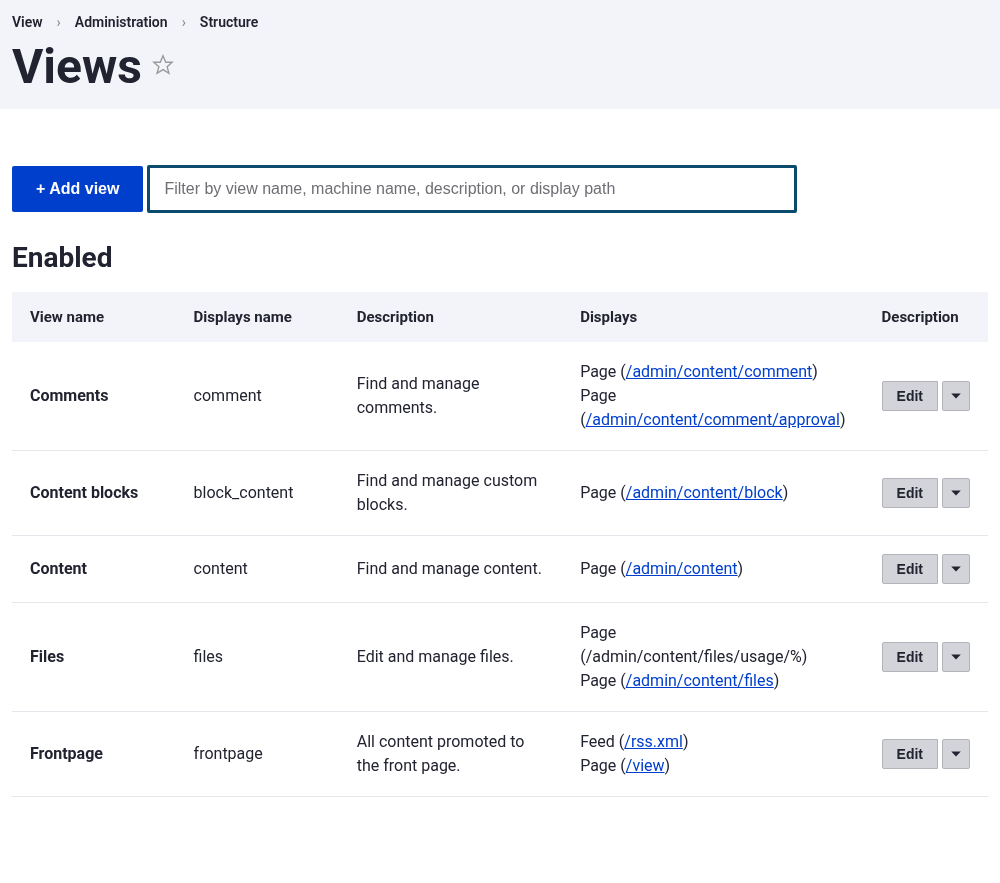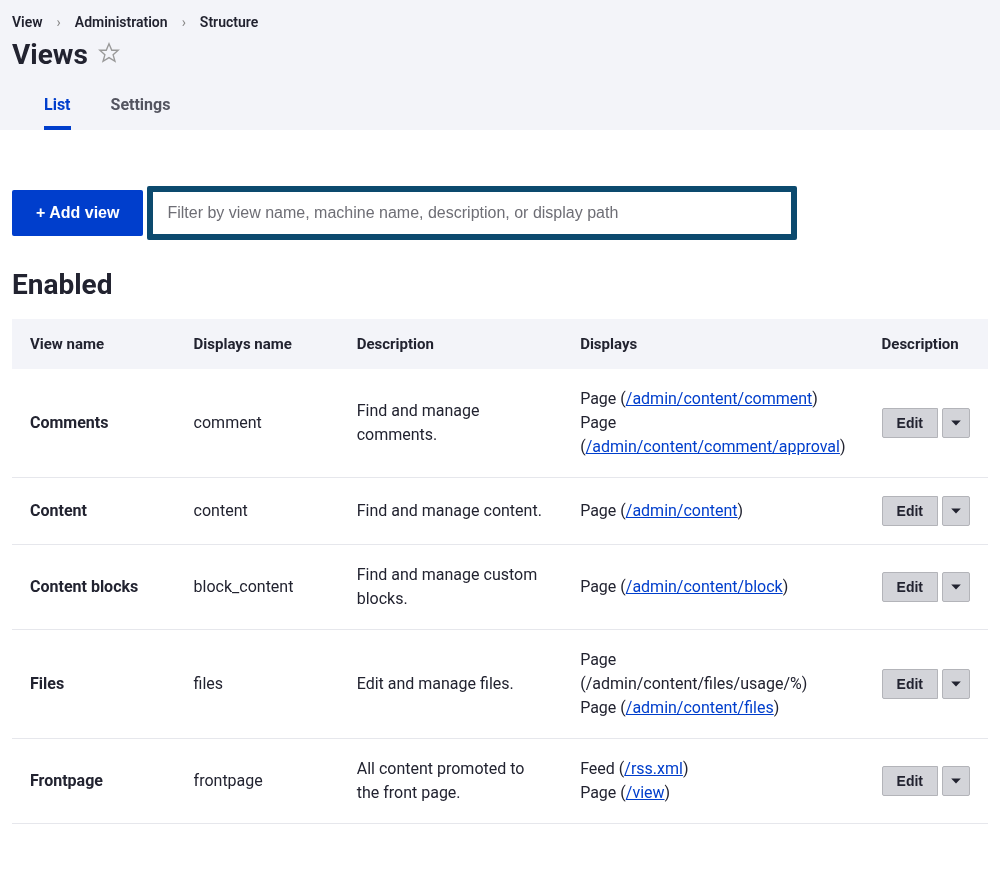--- a/index.html
+++ b/index.html
@@ -25,21 +25,21 @@
     }
     .breadcrumb a { color: #222330; text-decoration: none; }
     .breadcrumb .sep { color: #888; font-weight: 400; }
     .page-title-row {
       display: flex;
       align-items: center;
       gap: 10px;
       padding-bottom: 14px;
     }
     .page-title {
-      font-size: 28px;
+      font-size: 48px;
       font-weight: 700;
       color: #222330;
     }
     .star-icon {
       width: 22px;
       height: 22px;
       fill: none;
       stroke: #999;
       stroke-width: 1.5;
     }
@@ -76,21 +76,21 @@
       cursor: pointer;
       display: inline-flex;
       align-items: center;
       gap: 2px;
     }
     .filter-input {
       margin-top: 24px;
       width: 650px;
       padding: 12px 14px;
       font-size: 16px;
-      border: 6px solid #0c4a6e;
+      border: 3px solid #0c4a6e;
       border-radius: 2px;
       color: #222;
     }
     .filter-input::placeholder { color: #6e6e75; }
     .section-title {
       font-size: 28px;
       font-weight: 700;
       margin-top: 28px;
       margin-bottom: 18px;
     }
@@ -174,24 +174,20 @@
 
   <div class="page-title-row">
     <h1 class="page-title">Views</h1>
     <span>
       <svg class="star-icon" viewBox="0 0 24 24">
           <polygon points="12,2 15,9 22,9 16.5,14 18.5,21 12,17 5.5,21 7.5,14 2,9 9,9"></polygon>
         </svg>
     </span>
   </div>
 
-  <div class="tabs">
-    <div class="tab active">List</div>
-    <div class="tab">Settings</div>
-  </div>
 </div>
 
 <div class="content">
   <button class="add-button">+ Add view</button>
 
   <input type="text" class="filter-input" placeholder="Filter by view name, machine name, description, or display path" style="">
 
   <h2 class="section-title">Enabled</h2>
 
   <table>
@@ -223,52 +219,52 @@
           <td class="ops-cell"><span class="dropbutton">
               <button class="edit-btn">Edit</button>
               <button class="toggle-btn">
                 <svg viewBox="0 0 10 10">
                   <path d="M1 3 L5 7 L9 3 Z"></path>
                 </svg>
               </button>
             </span></td>
         </tr>
         <tr>
+          <td class="view-name">Content blocks</td>
+          <td>block_content</td>
+          <td>Find and manage custom blocks.</td>
+          <td>
+            <div class="display-line"><span>Page (</span><a href="#" class="display-link">/admin/content/block</a><span>)</span></div>
+          </td>
+          <td class="ops-cell"><span class="dropbutton">
+              <button class="edit-btn">Edit</button>
+              <button class="toggle-btn">
+                <svg viewBox="0 0 10 10">
+                  <path d="M1 3 L5 7 L9 3 Z"></path>
+                </svg>
+              </button>
+            </span></td>
+        </tr>
+        <tr>
           <td class="view-name">Content</td>
           <td>content</td>
           <td>Find and manage content.</td>
           <td>
             <div class="display-line"><span>Page (</span><a href="#" class="display-link">/admin/content</a><span>)</span></div>
           </td>
           <td class="ops-cell"><span class="dropbutton">
               <button class="edit-btn">Edit</button>
               <button class="toggle-btn">
                 <svg viewBox="0 0 10 10">
                   <path d="M1 3 L5 7 L9 3 Z"></path>
                 </svg>
               </button>
             </span></td>
         </tr>
         <tr>
-          <td class="view-name">Content blocks</td>
-          <td>block_content</td>
-          <td>Find and manage custom blocks.</td>
-          <td>
-            <div class="display-line"><span>Page (</span><a href="#" class="display-link">/admin/content/block</a><span>)</span></div>
-          </td>
-          <td class="ops-cell"><span class="dropbutton">
-              <button class="edit-btn">Edit</button>
-              <button class="toggle-btn">
-                <svg viewBox="0 0 10 10">
-                  <path d="M1 3 L5 7 L9 3 Z"></path>
-                </svg>
-              </button>
-            </span></td>
-        </tr>
-        <tr>
           <td class="view-name">Files</td>
           <td>files</td>
           <td>Edit and manage files.</td>
           <td>
             <div class="display-line"><span>Page (</span><span>/admin/content/files/usage/%</span><span>)</span></div>
             <div class="display-line"><span>Page (</span><a href="#" class="display-link">/admin/content/files</a><span>)</span></div>
           </td>
           <td class="ops-cell"><span class="dropbutton">
               <button class="edit-btn">Edit</button>
               <button class="toggle-btn">

